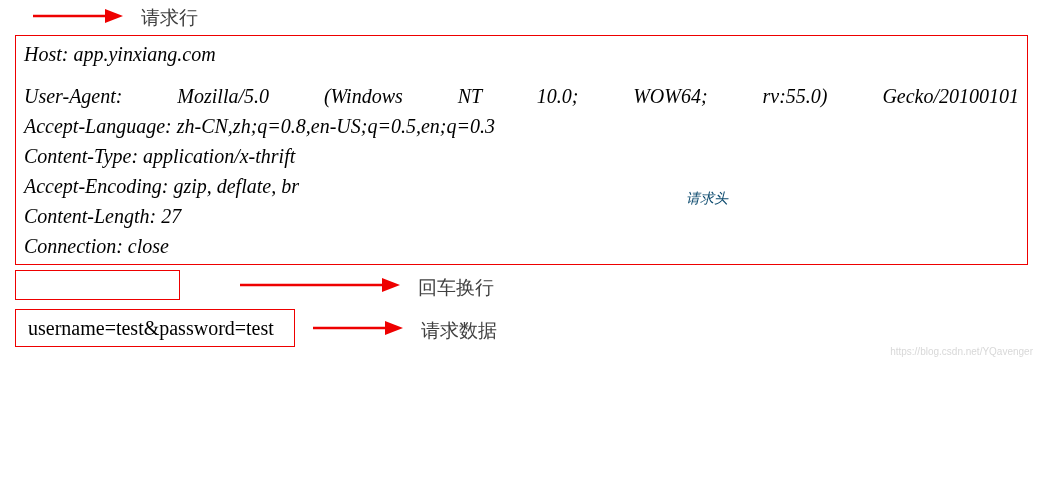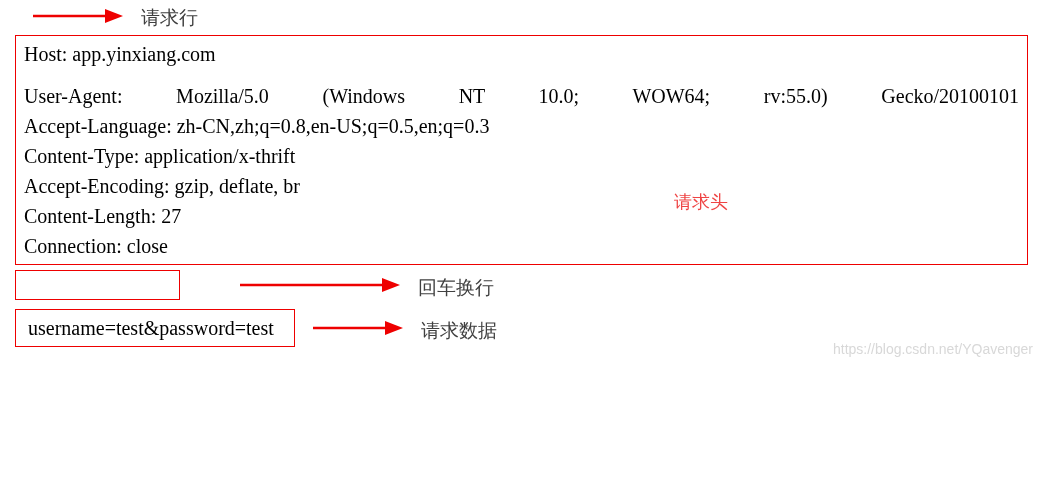--- a/index.html
+++ b/index.html
@@ -48,52 +48,52 @@
       align-items: center;
       margin-bottom: 4px;
     }
     .label {
       color: #404040;
       font-family: "SimSun", "Microsoft YaHei", sans-serif;
       font-size: 19px;
     }
     .label-inside {
       position: absolute;
-      color: #ef4444;
+      color: #0c4a6e;
       font-family: "SimSun", "Microsoft YaHei", sans-serif;
-      font-size: 18px;
+      font-size: 14px;
     }
     .arrow {
       display: inline-block;
       vertical-align: middle;
       margin: 0 18px;
     }
     .watermark {
       position: absolute;
       right: 10px;
       bottom: 4px;
-      font-size: 14px;
+      font-size: 10px;
       color: #d8d8d8;
       font-family: Arial, sans-serif;
     }
   </style>
 </head>
 <body>
 
 <div class="row">
   <span class="arrow">
     <svg width="90" height="20">
         <line x1="0" y1="10" x2="72" y2="10" stroke="#e00" stroke-width="2.5"></line>
         <polygon points="72,3 90,10 72,17" fill="#e00"></polygon>
       </svg>
   </span>
   <span class="label">请求行</span>
 </div>
 
-<div style="position:relative;">
+<div style="position:relative;font-style:italic;">
   <div class="box headers-box">
     <div>Host: app.yinxiang.com</div>
     <div class="justify-line">
       <span>User-Agent:</span>
       <span>Mozilla/5.0</span>
       <span>(Windows</span>
       <span>NT</span>
       <span>10.0;</span>
       <span>WOW64;</span>
       <span>rv:55.0)</span>

